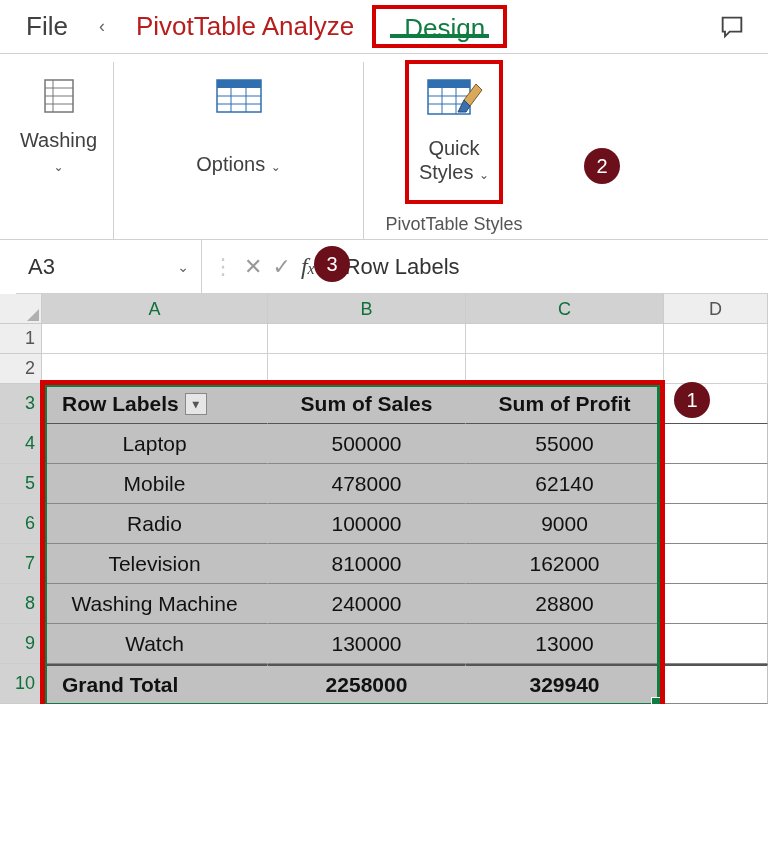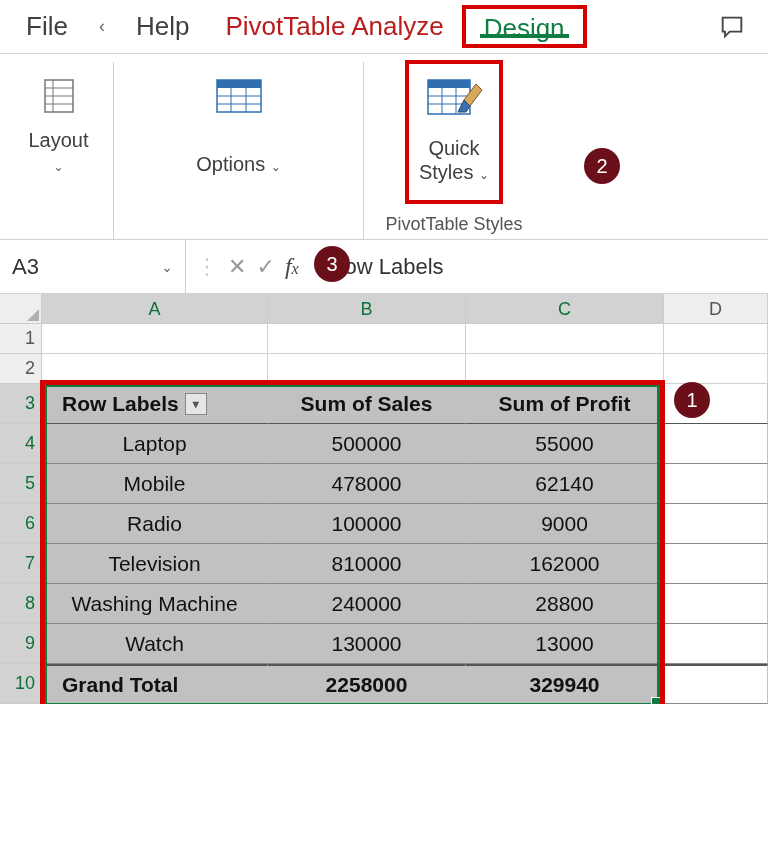--- a/index.html
+++ b/index.html
@@ -5,21 +5,21 @@
   * { box-sizing: border-box; margin: 0; padding: 0; }
   body { font-family: "Segoe UI", Arial, sans-serif; background: #fff; font-size: 16px; color: #333; width: 768px; }
   
   
   .tabbar { display: flex; align-items: stretch; height: 54px; border-bottom: 1px solid #d0d0d0; padding: 0 8px; }
   .tabbar .tab { display: flex; align-items: center; padding: 0 18px; font-size: 26px; color: #404040; cursor: pointer; user-select:none; position:relative;}
   .tabbar .tab.active { color: #107c41; }
   .tabbar .tab.active::after { content:""; position:absolute; left:14px; right:14px; bottom:6px; height:4px; background:#107c41;}
   .tabbar .scroll { width: 32px; display:flex;align-items:center;justify-content:center;font-size:18px;color:#666;}
   .tab.design-wrap { position:relative; padding:0; }
-  .tab.design-hl { border:4px solid #d40000; padding: 4px 18px 0 18px; margin:2px 0; }
+  .tab.design-hl { border:4px solid #d40000; padding: 4px 18px 0 28px; margin:2px 0; }
   .comment-btn { margin-left:auto; display:flex; align-items:center; padding:0 14px;}
   .comment-btn svg { width:28px; height:28px; }
   
   
   .ribbon { display:flex; align-items:flex-start; height:186px; border-bottom:1px solid #d0d0d0; padding:8px 4px 0 4px; position:relative;}
   .group { display:flex; flex-direction:column; align-items:center; padding:0 6px; height:100%; border-right:1px solid #d0d0d0;}
   .group.last { border-right:none;}
   .biglabel { font-size:20px; color:#404040; text-align:center; line-height:1.2; margin-top:4px;}
   .dropcaret { font-size:12px; color:#555;}
   .group-title { font-size:18px; color:#555; margin-top:auto; margin-bottom:4px; }
@@ -28,21 +28,21 @@
   
   .numbadge {
     width:36px; height:36px; border-radius:50%; background:#6b0f1a; color:#fff;
     display:flex; align-items:center; justify-content:center; font-size:20px; font-weight:400;
     position:absolute;
   }
   .nb-2 { top: 94px; left: 584px; }
   .nb-3 { top: 192px; left: 314px; }
   
   
-  .fbar { display:flex; align-items:center; height:54px; border-bottom:1px solid #d0d0d0;}
+  .fbar { display:flex; align-items:center; height:54px; border-bottom:1px solid #d0d0d0;margin-left:16px;}
   .namebox { width:186px; border-right:1px solid #d0d0d0; height:100%; display:flex; align-items:center; padding:0 12px; font-size:22px; justify-content:space-between;}
   .namebox .caret { font-size:14px; color:#666;}
   .fx-btns { display:flex; align-items:center; gap:10px; padding:0 10px; color:#999; font-size:22px;}
   .fx-btns .sep { color:#ccc;}
   .fx { font-style:italic; font-family:"Times New Roman",serif; color:#444; font-size:24px;}
   .fcontent { padding-left:20px; font-size:22px; color:#333;}
   
   
   .sheet-area { position:relative;}
   .colheads { display:flex; height:30px; border-bottom:1px solid #ccc; background:#eee;}
@@ -82,21 +82,20 @@
   .red-outline { position:absolute; left:-2px; top:56px; width:625px; height:332px; border:5px solid #d40000; pointer-events:none;}
   .nb-1 { position:absolute; left:632px; top:58px; width:36px; height:36px; border-radius:50%; background:#6b0f1a; color:#fff; display:flex;align-items:center;justify-content:center;font-size:20px;}
   
 </style>
 </head>
 <body>
 
 <div class="tabbar">
   <div class="tab">File</div>
   <div class="scroll">‹</div>
-  <div class="tab">Help</div>
   <div class="tab" style="color:#b91c1c">PivotTable Analyze</div>
   <div class="tab design-wrap">
     <div class="tab active design-hl">Design</div>
   </div>
   <div class="comment-btn">
     <svg viewBox="0 0 24 24">
         <path fill="none" stroke="#444" stroke-width="1.6" d="M4 4h16v12H10l-4 4v-4H4z"></path>
       </svg>
   </div>
 </div>
@@ -105,21 +104,21 @@
   <div class="group" style="width:110px">
     <div class="icon-box">
       <svg width="44" height="44" viewBox="0 0 44 44">
           <rect x="8" y="6" width="28" height="32" fill="#fff" stroke="#777" stroke-width="1.5"></rect>
           <line x1="8" y1="14" x2="36" y2="14" stroke="#777"></line>
           <line x1="8" y1="22" x2="36" y2="22" stroke="#777"></line>
           <line x1="8" y1="30" x2="36" y2="30" stroke="#777"></line>
           <line x1="16" y1="6" x2="16" y2="38" stroke="#777"></line>
         </svg>
     </div>
-    <div class="biglabel"><span>Layout</span><br><span class="dropcaret">⌄</span></div>
+    <div class="biglabel"><span>Washing</span><br><span class="dropcaret">⌄</span></div>
     <div class="group-title">&nbsp;</div>
   </div>
 
   <div class="group" style="width:250px">
     <div class="icon-box">
       <svg width="56" height="44" viewBox="0 0 56 44">
           <rect x="6" y="6" width="44" height="32" fill="#fff" stroke="#2f6fb0" stroke-width="1.5"></rect>
           <rect x="6" y="6" width="44" height="8" fill="#2f6fb0"></rect>
           <line x1="6" y1="22" x2="50" y2="22" stroke="#2f6fb0"></line>
           <line x1="6" y1="30" x2="50" y2="30" stroke="#2f6fb0"></line>

